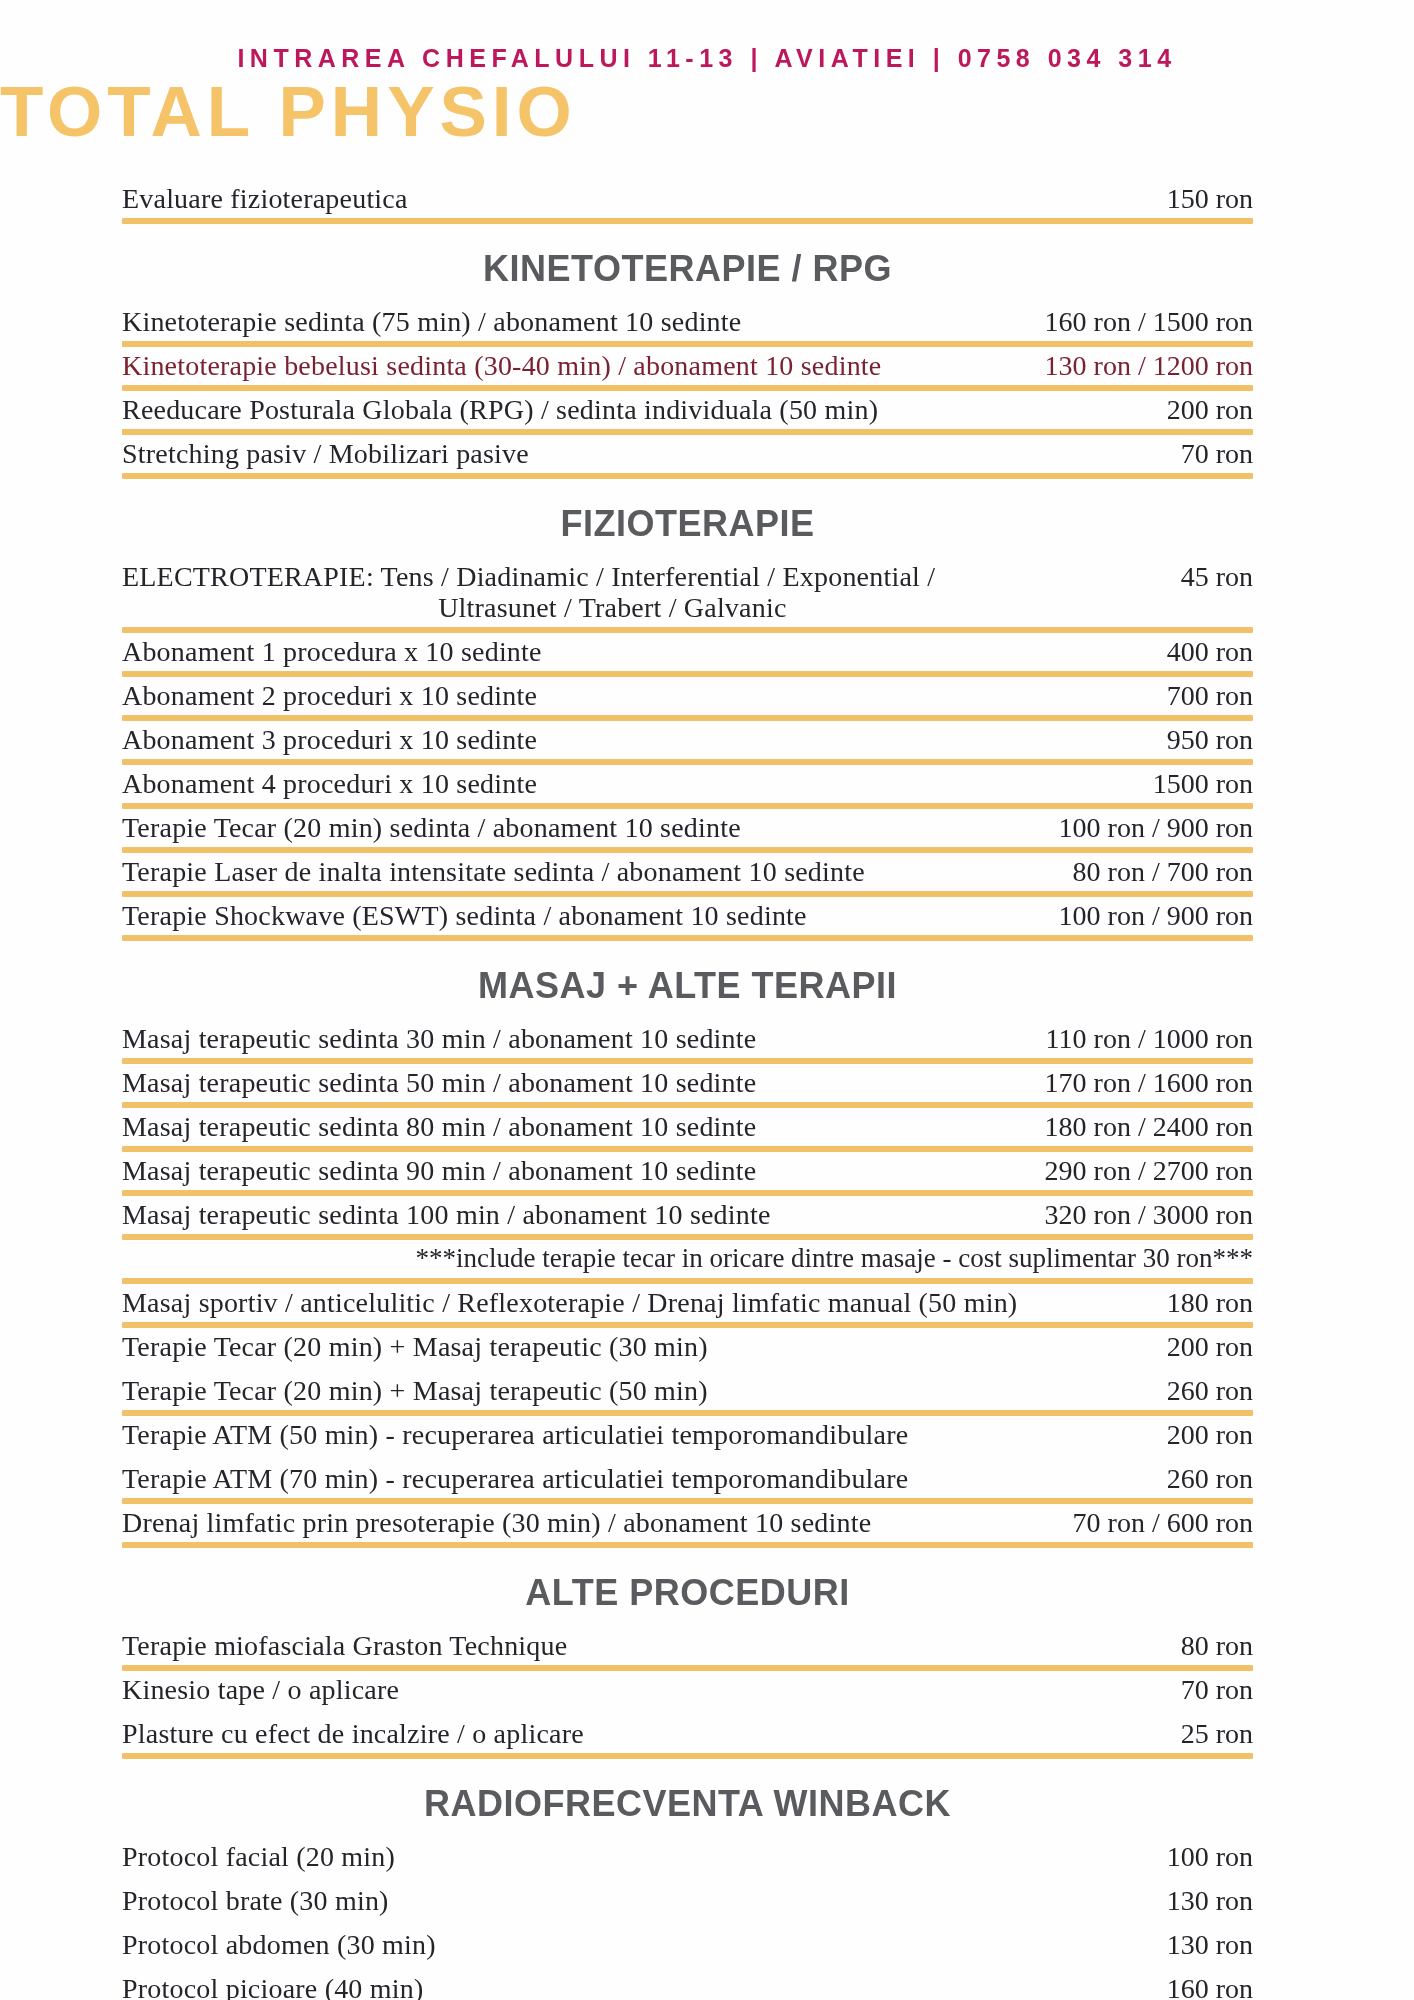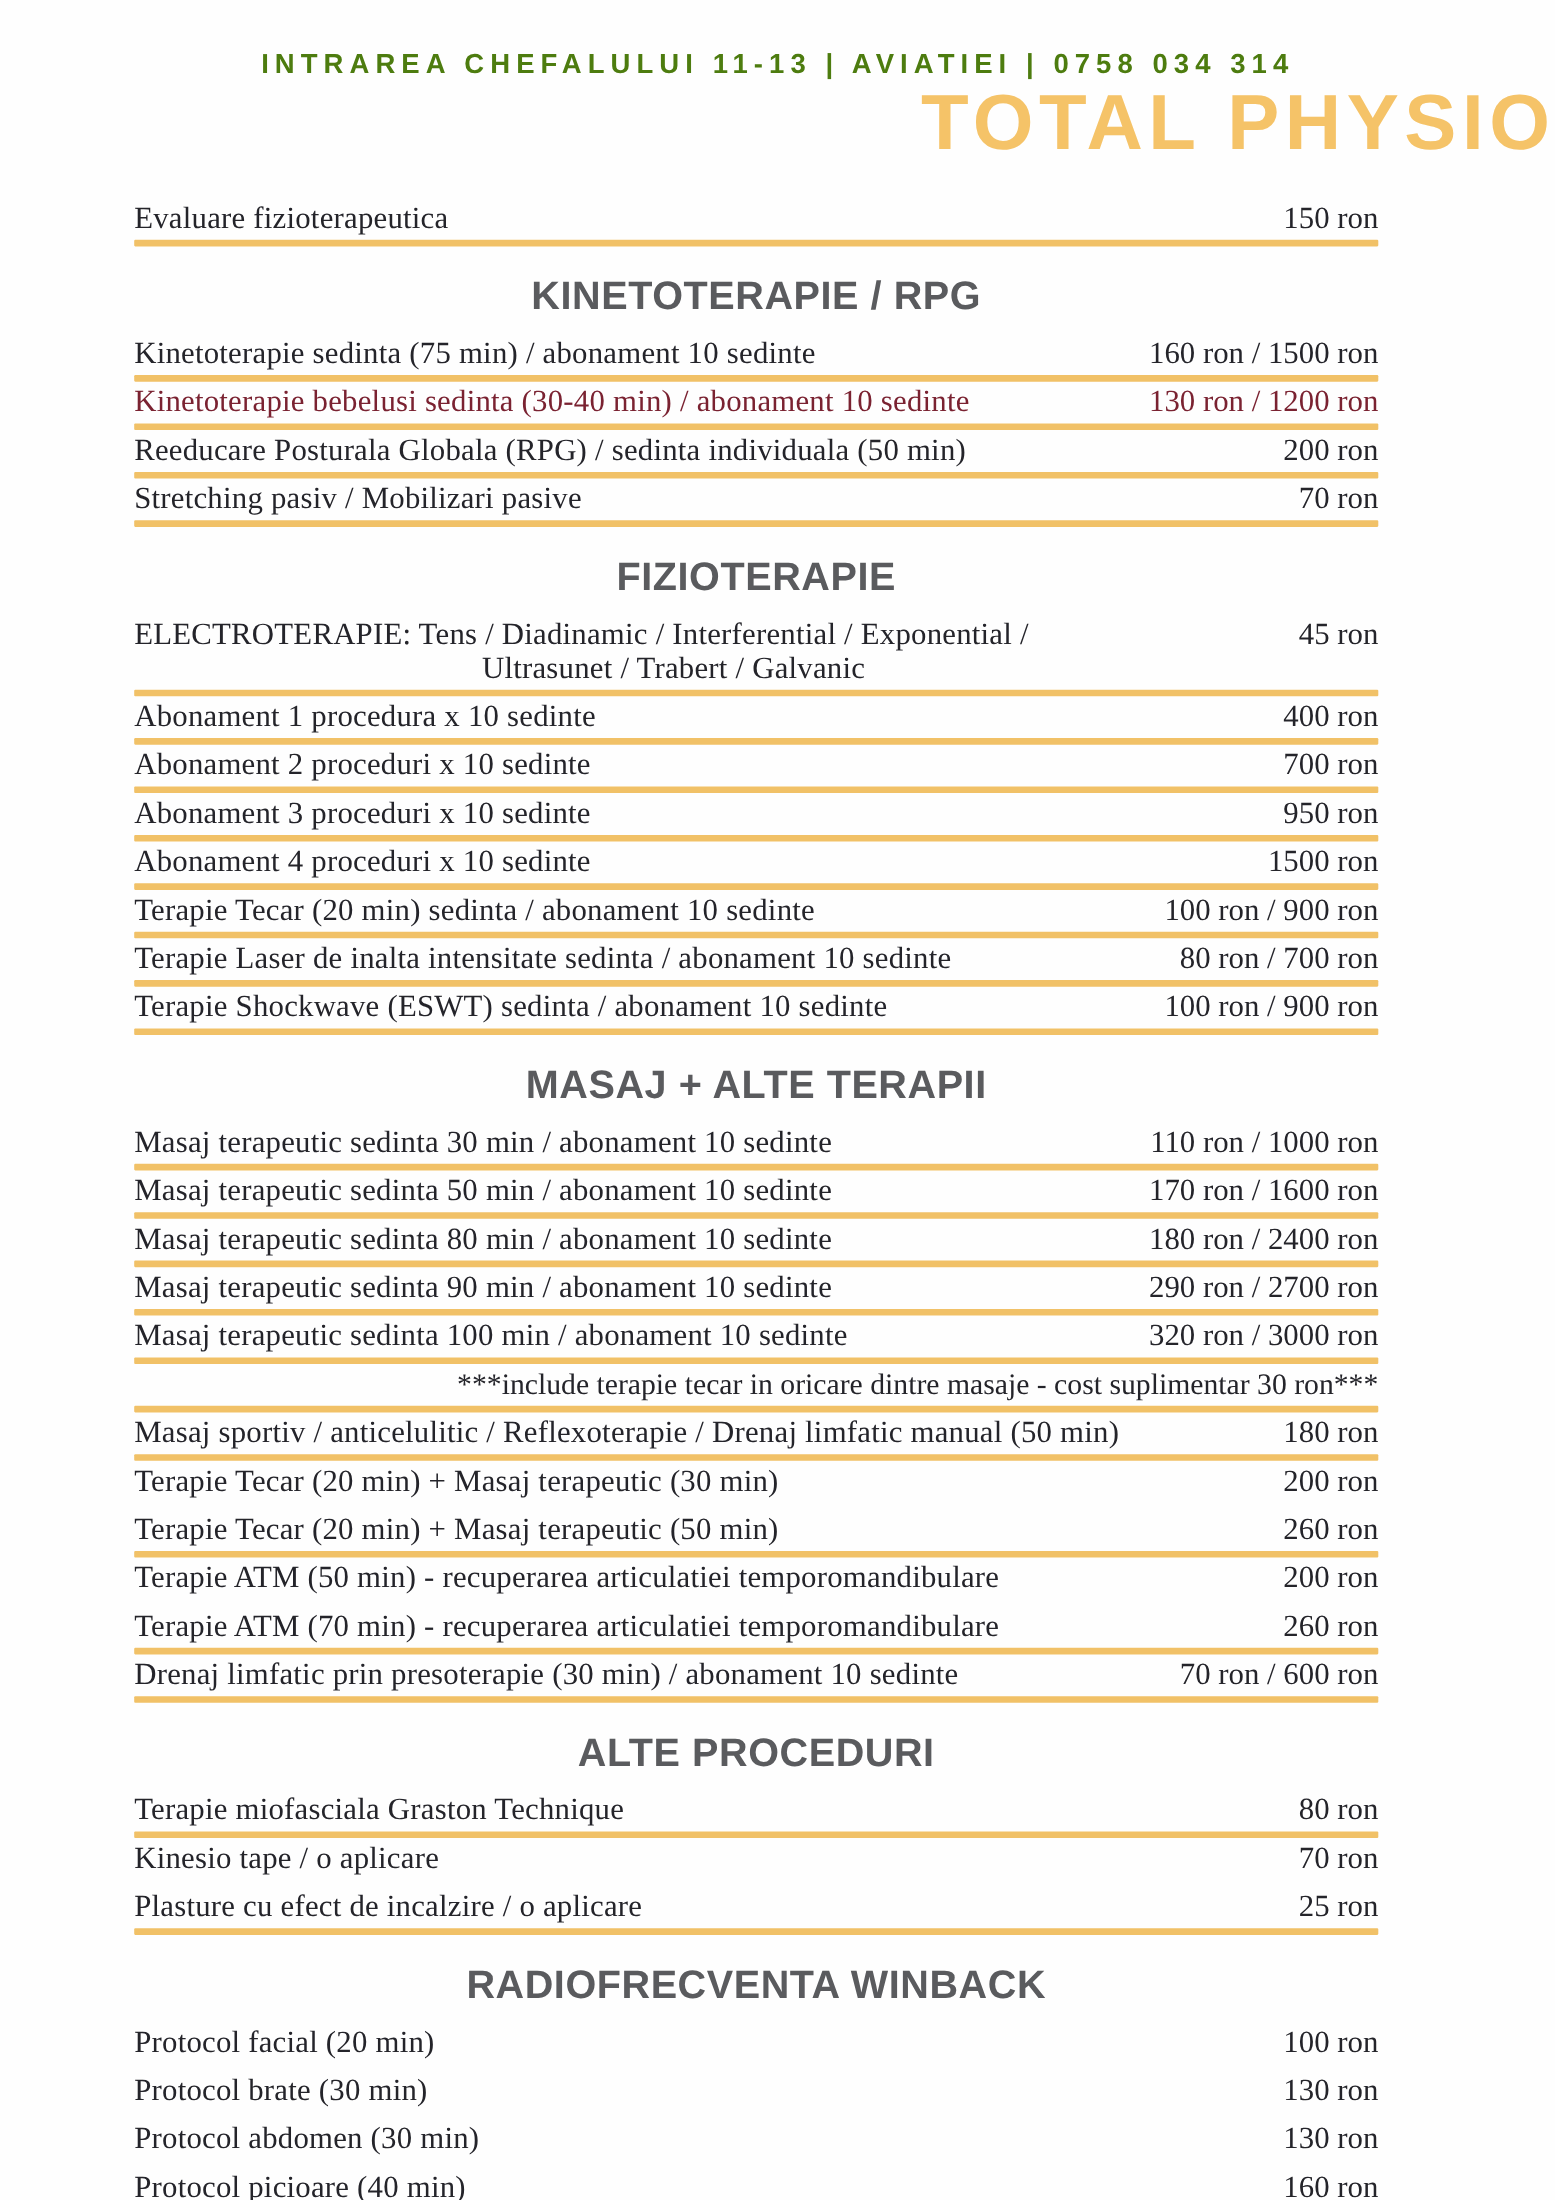--- a/index.html
+++ b/index.html
@@ -21,33 +21,32 @@
     font-family: "Liberation Serif", serif;
     color: var(--text);
   }
   .address {
     padding-top: 44px;
     text-align: center;
     font-family: "Liberation Sans", sans-serif;
     font-weight: 700;
     font-size: 25px;
     letter-spacing: 5.5px;
-    color: #4d7c0f;
+    color: #be185d;
     white-space: nowrap;
   }
   .title {
     margin-top: 2px;
-    text-align: right;
+    text-align: left;
     font-family: "Liberation Sans", sans-serif;
     font-weight: 700;
     font-size: 71px;
     letter-spacing: 5px;
     line-height: 1.05;
     color: var(--gold);
-    padding-left: 32px;
   }
   .content {
     margin-left: 122px;
     width: 1131px;
     margin-top: 30px;
   }
   .section-title {
     margin-top: 24px;
     margin-bottom: 13px;
     text-align: center;

